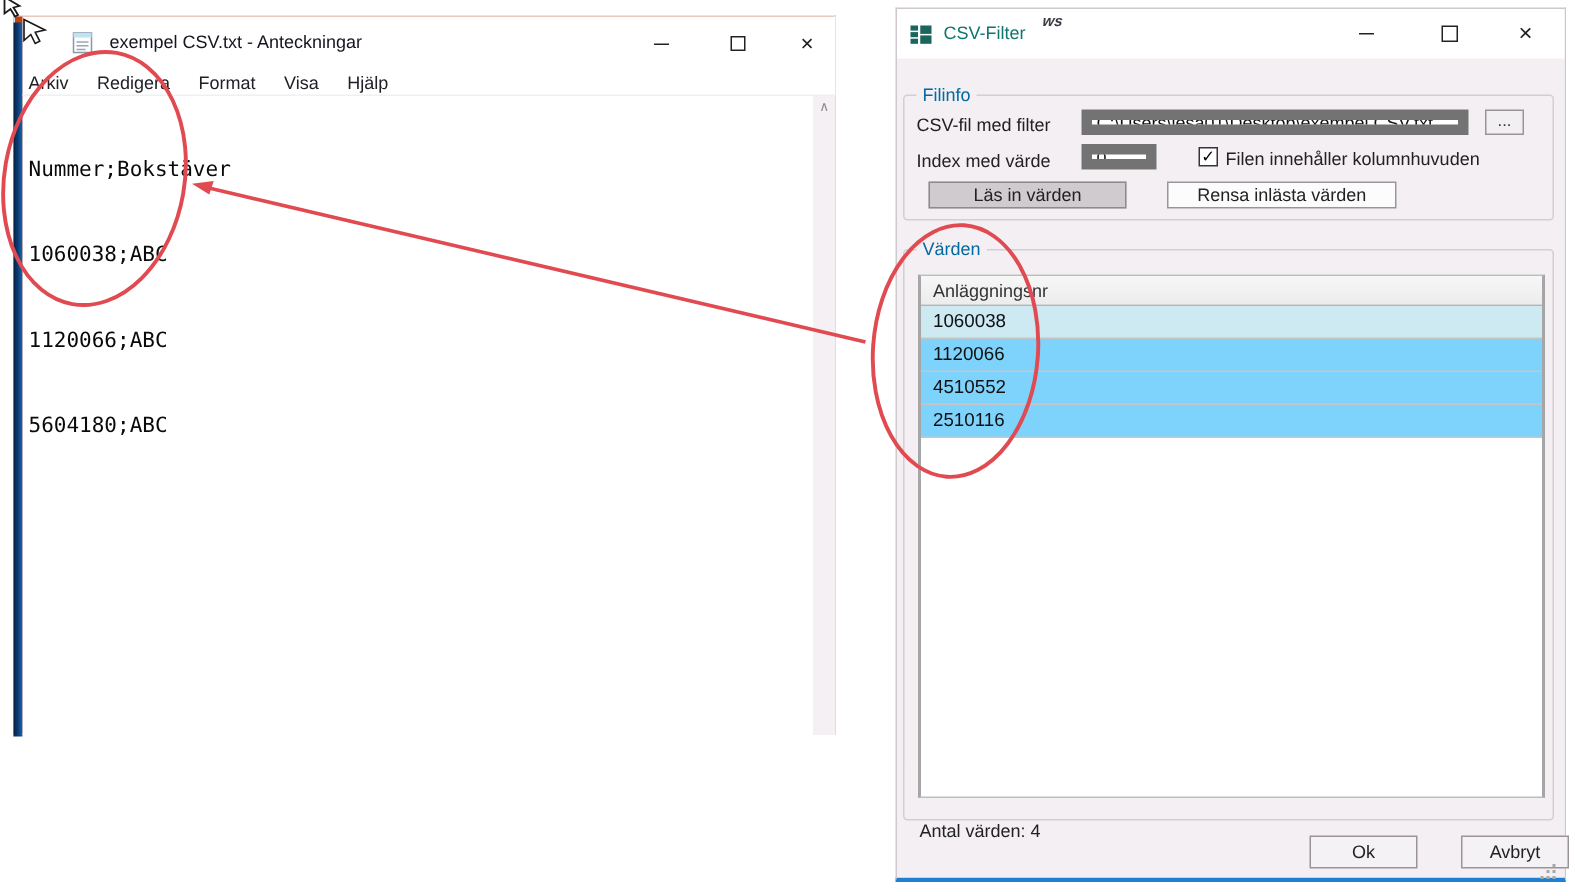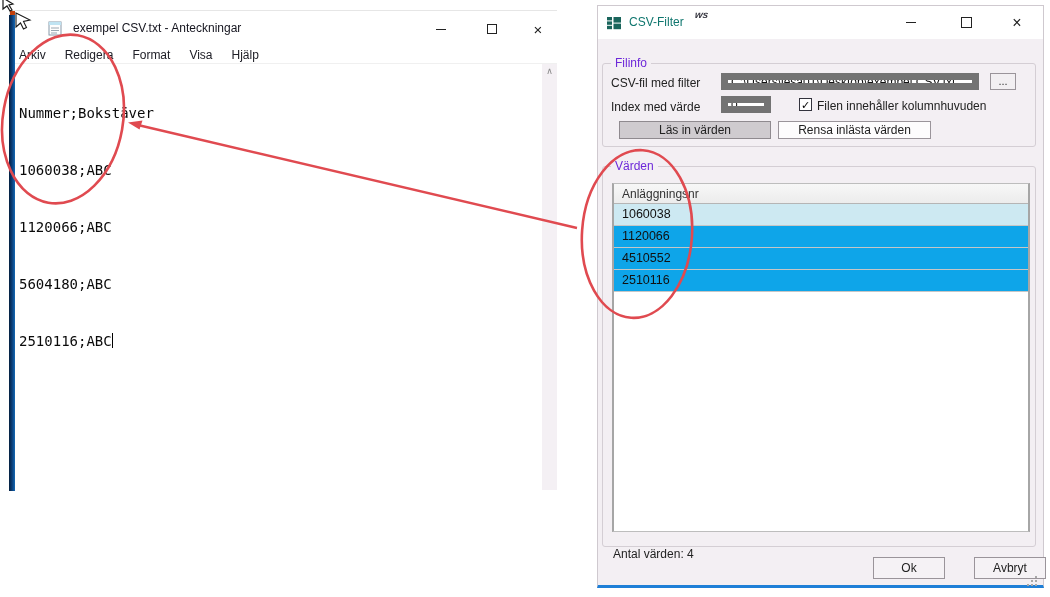--- a/index.html
+++ b/index.html
@@ -38,43 +38,43 @@
   .cf-window { left:597px; top:5px; width:447px; height:583px; background:#fff;
                border:1px solid #cfc9cf; border-bottom:3px solid #1e7fd7; }
   .cf-titlebar { left:0; top:0; width:445px; height:33px; background:#fff; }
   .cf-icon { left:8px; top:9px; width:16px; height:16px; }
   .cf-title { left:31px; top:0; height:33px; line-height:33px; font-size:12px; color:#0f766e; white-space:nowrap; }
   .cf-btn { top:6px; width:24px; height:21px; display:flex; align-items:center; justify-content:center; cursor:default; }
   .cf-client { left:0; top:33px; width:445px; height:546px; background:#f3eff3; }
 
   .groupbox { position:absolute; border:1px solid #d4ced4; border-radius:3px; }
   .legend { position:absolute; top:-8px; left:8px; background:#f3eff3; padding:0 4px;
-            font-size:12px; color:#6d28d9; line-height:14px; }
+            font-size:12px; color:#0369a1; line-height:14px; }
   .gb-filinfo { left:4px; top:24px; width:434px; height:84px; }
   .gb-varden  { left:4px; top:127px; width:434px; height:381px; }
 
   .fld-label { position:absolute; font-size:12px; color:#222; white-space:nowrap; }
   .txtbox { position:absolute; background:#fff; border:7px solid #737373; font-size:12px;
             padding:0 3px; color:#111; font-family:"Liberation Sans", sans-serif; }
   .browse-btn { position:absolute; background:#f2eff2; border:1px solid #9a949a; font-size:11px;
                 text-align:center; line-height:15px; color:#333; cursor:default; }
   .checkbox { position:absolute; width:13px; height:13px; background:#fff; border:1px solid #33333d;
               font-size:11px; line-height:12px; text-align:center; color:#000; }
   .btn { position:absolute; border:1px solid #9a949a; font-size:12px; color:#222;
          display:flex; align-items:center; justify-content:center; cursor:default; white-space:nowrap; }
-  .btn-load  { left:16px; top:57px; width:152px; height:18px; background:#cfcbcf; border-color:#8f8a8f; }
+  .btn-load  { left:16px; top:57px; width:132px; height:18px; background:#cfcbcf; border-color:#8f8a8f; }
   .btn-clear { left:175px; top:57px; width:153px; height:18px; background:#fdfcfd; }
 
   .val-table { position:absolute; left:9px; top:16px; width:418px; height:349px; background:#fff;
                border-left:2px solid #a6a6a6; border-right:2px solid #a6a6a6; border-top:1px solid #bdbdbd;
                border-bottom:1px solid #bdbdbd; overflow:hidden; }
   .val-header { height:20px; background:linear-gradient(#f7f7f7,#ececec); border-bottom:1px solid #b5b5b5;
                 font-size:12px; color:#333; line-height:20px; padding-left:8px; }
   .val-row { height:22px; border-bottom:1px solid #c6c6c6; font-size:12.5px; color:#111;
-             line-height:21px; padding-left:8px; background:#0ea5e9; }
+             line-height:21px; padding-left:8px; background:#7dd3fc; }
   .val-row.selected { background:#cde9f2; }
 
   .cf-count { left:15px; top:541px; font-size:12px; color:#222; }
   .btn-ok     { left:275px; top:551px; width:72px; height:22px; background:#f5f2f5; }
   .btn-cancel { left:358px; top:551px; width:72px; height:22px; background:#f5f2f5;margin-left:18px; }
   .grip { left:429px; top:570px; width:10px; height:10px; }
   .grip i { position:absolute; width:2px; height:2px; background:#a8a8a8; }
 
   .ws-glyph { left:695px; top:9px; font-size:10px; font-style:italic; font-weight:bold;
               color:#3a3a44; transform:skewX(-8deg); }
@@ -116,21 +116,20 @@
       <span class="np-menuitem">Format</span>
       <span class="np-menuitem">Visa</span>
       <span class="np-menuitem">Hjälp</span>
     </div>
 
     <div class="abs np-content">
       <div><span>Nummer;Bokstäver</span></div>
       <div><span>1060038;ABC</span></div>
       <div><span>1120066;ABC</span></div>
       <div><span>5604180;ABC</span></div>
-      <div><span>2510116;ABC</span><span class="caret"></span></div>
     </div>
 
     <div class="abs np-scrollbar">
       <div class="np-scroll-up">∧</div>
     </div>
   </div>
 
   <div class="abs cf-window">
 
     <div class="abs cf-titlebar">

